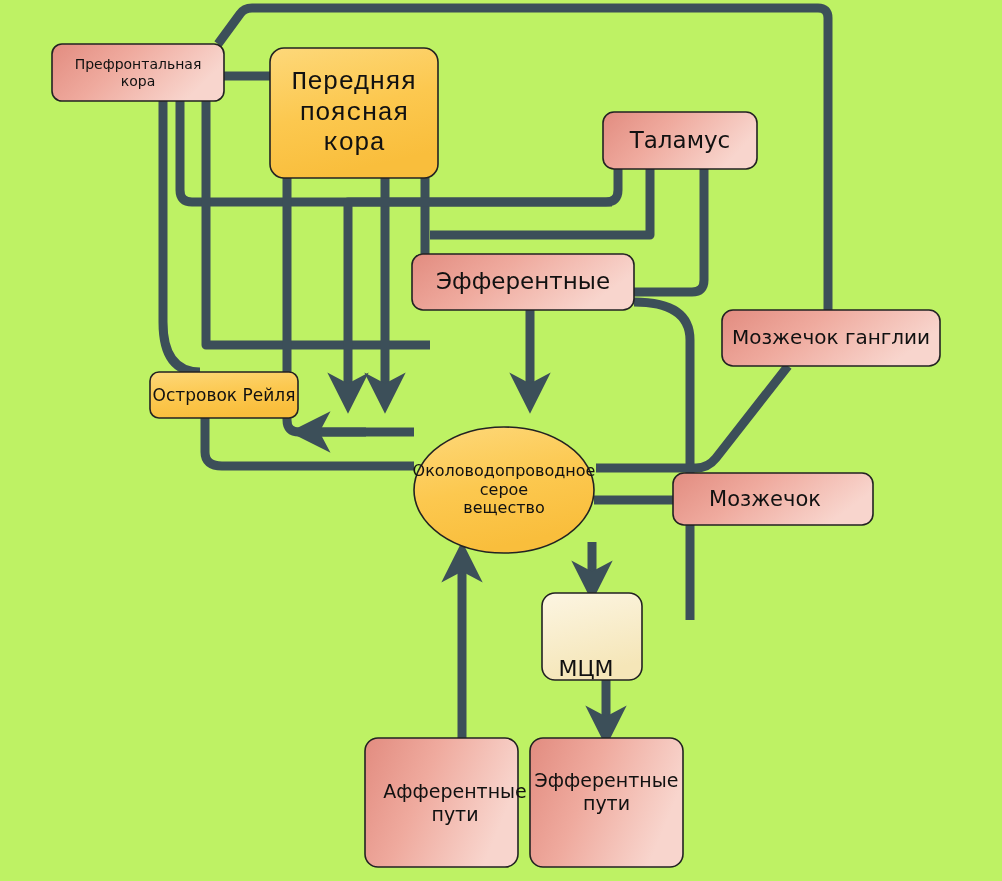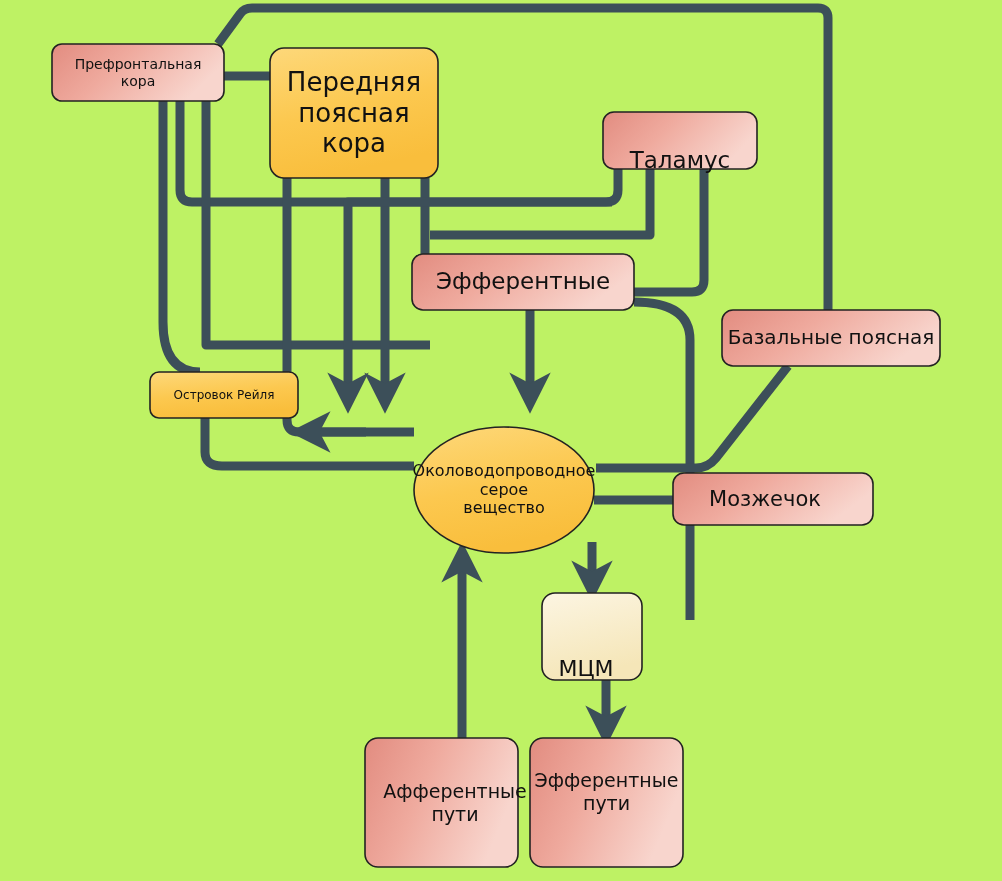--- a/index.html
+++ b/index.html
@@ -76,27 +76,27 @@
         <rect x="673" y="473" width="200" height="52" rx="11" ry="11" fill="url(#gSalmon)" stroke="#222222" stroke-width="1.6"></rect>
         <rect x="542" y="593" width="100" height="87" rx="13" ry="13" fill="url(#gCream)" stroke="#222222" stroke-width="1.6"></rect>
         <rect x="365" y="738" width="153" height="129" rx="13" ry="13" fill="url(#gSalmon)" stroke="#222222" stroke-width="1.6"></rect>
         <rect x="530" y="738" width="153" height="129" rx="13" ry="13" fill="url(#gSalmon)" stroke="#222222" stroke-width="1.6"></rect>
       </g>
   </svg>
 
   <div id="labels">
       <div class="nodeLabel" style="left: 52px; top: 44px; width: 172px; height: 57px; font-size: 14px;">Префронтальная
 кора</div>
-      <div class="nodeLabel" style="left: 270px; top: 48px; width: 168px; height: 130px; font-size: 26px;">Передняя
+      <div class="nodeLabel" style="left: 270px; top: 48px; width: 168px; height: 130px; font-size: 26px; font-family: Liberation Mono, monospace;">Передняя
 поясная
 кора</div>
-      <div class="nodeLabel" style="left: 603px; top: 112px; width: 154px; height: 57px; font-size: 23px; margin-top: 20px;">Таламус</div>
+      <div class="nodeLabel" style="left: 603px; top: 112px; width: 154px; height: 57px; font-size: 23px;">Таламус</div>
       <div class="nodeLabel" style="left: 412px; top: 254px; width: 222px; height: 56px; font-size: 23px;">Эфферентные</div>
-      <div class="nodeLabel" style="left: 722px; top: 310px; width: 218px; height: 56px; font-size: 20px;">Базальные поясная</div>
-      <div class="nodeLabel" style="left: 150px; top: 372px; width: 148px; height: 46px; font-size: 12px;">Островок Рейля</div>
+      <div class="nodeLabel" style="left: 722px; top: 310px; width: 218px; height: 56px; font-size: 20px;">Мозжечок ганглии</div>
+      <div class="nodeLabel" style="left: 150px; top: 372px; width: 148px; height: 46px; font-size: 17px;">Островок Рейля</div>
       <div class="nodeLabel" style="left: 414px; top: 427px; width: 180px; height: 126px; font-size: 16px;">Околоводопроводное
 серое
 вещество</div>
       <div class="nodeLabel" style="left: 673px; top: 473px; width: 184px; height: 52px; font-size: 21px;">Мозжечок</div>
       <div class="nodeLabel" style="left: 542px; top: 625px; width: 88px; height: 87px; font-size: 22px;">МЦМ</div>
       <div class="nodeLabel" style="left: 365px; top: 738px; width: 180px; height: 129px; font-size: 19px;">Афферентные
 пути</div>
       <div class="nodeLabel" style="left: 530px; top: 738px; width: 153px; height: 107px; font-size: 19px;">Эфферентные
 пути</div>
     </div>

